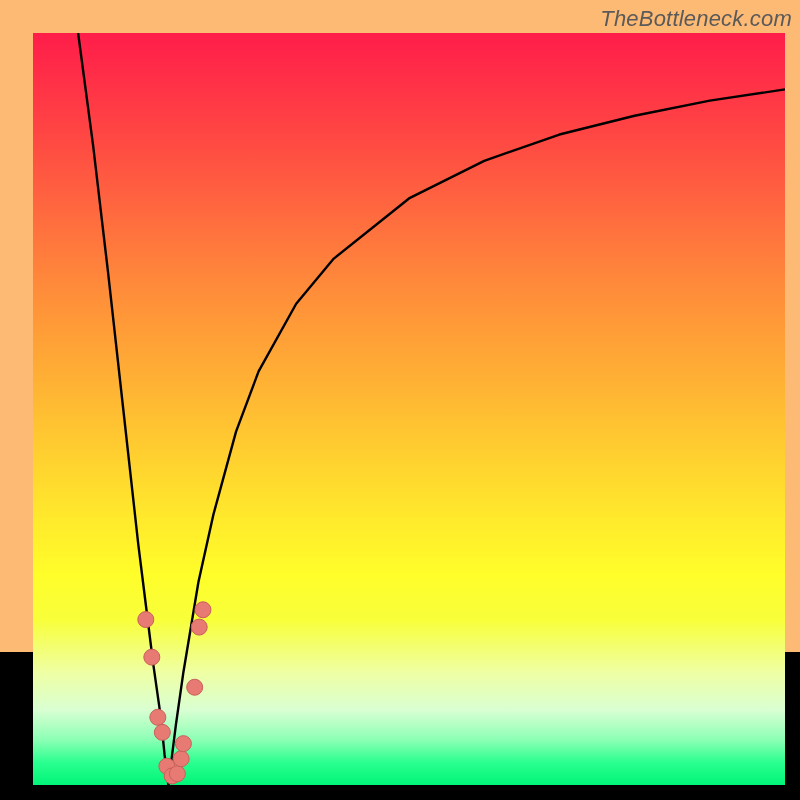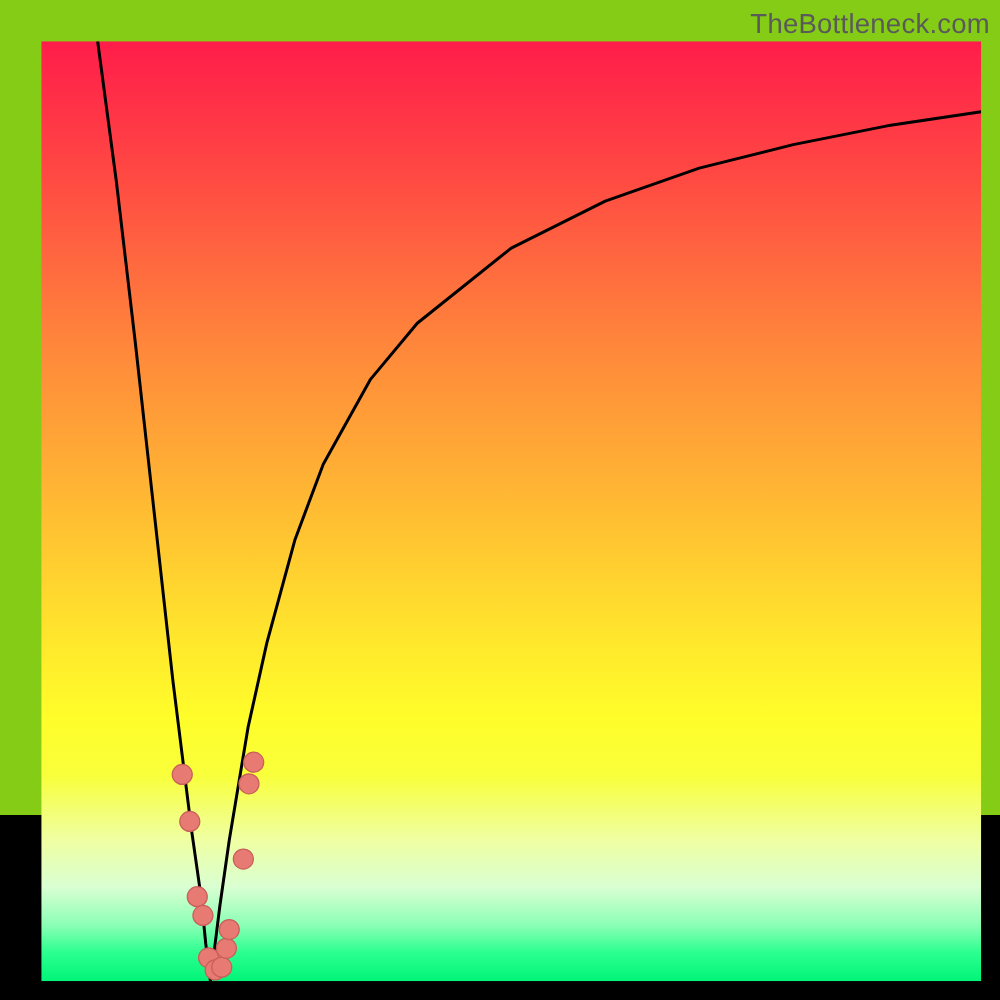--- a/index.html
+++ b/index.html
@@ -10,21 +10,22 @@
     overflow: hidden;
     background: #000;
     font-family: Arial, Helvetica, sans-serif;
   }
   .frame {
     position: absolute;
     top: 0;
     left: 0;
     width: 800px;
     height: 652px;
-    background: #84cc16;
+    background: #fdba74;
+    font-style: italic;
   }
   .plot-area {
     position: absolute;
     top: 33px;
     left: 33px;
     width: 752px;
     height: 752px;
     overflow: hidden;
   }
   .gradient-bg {

